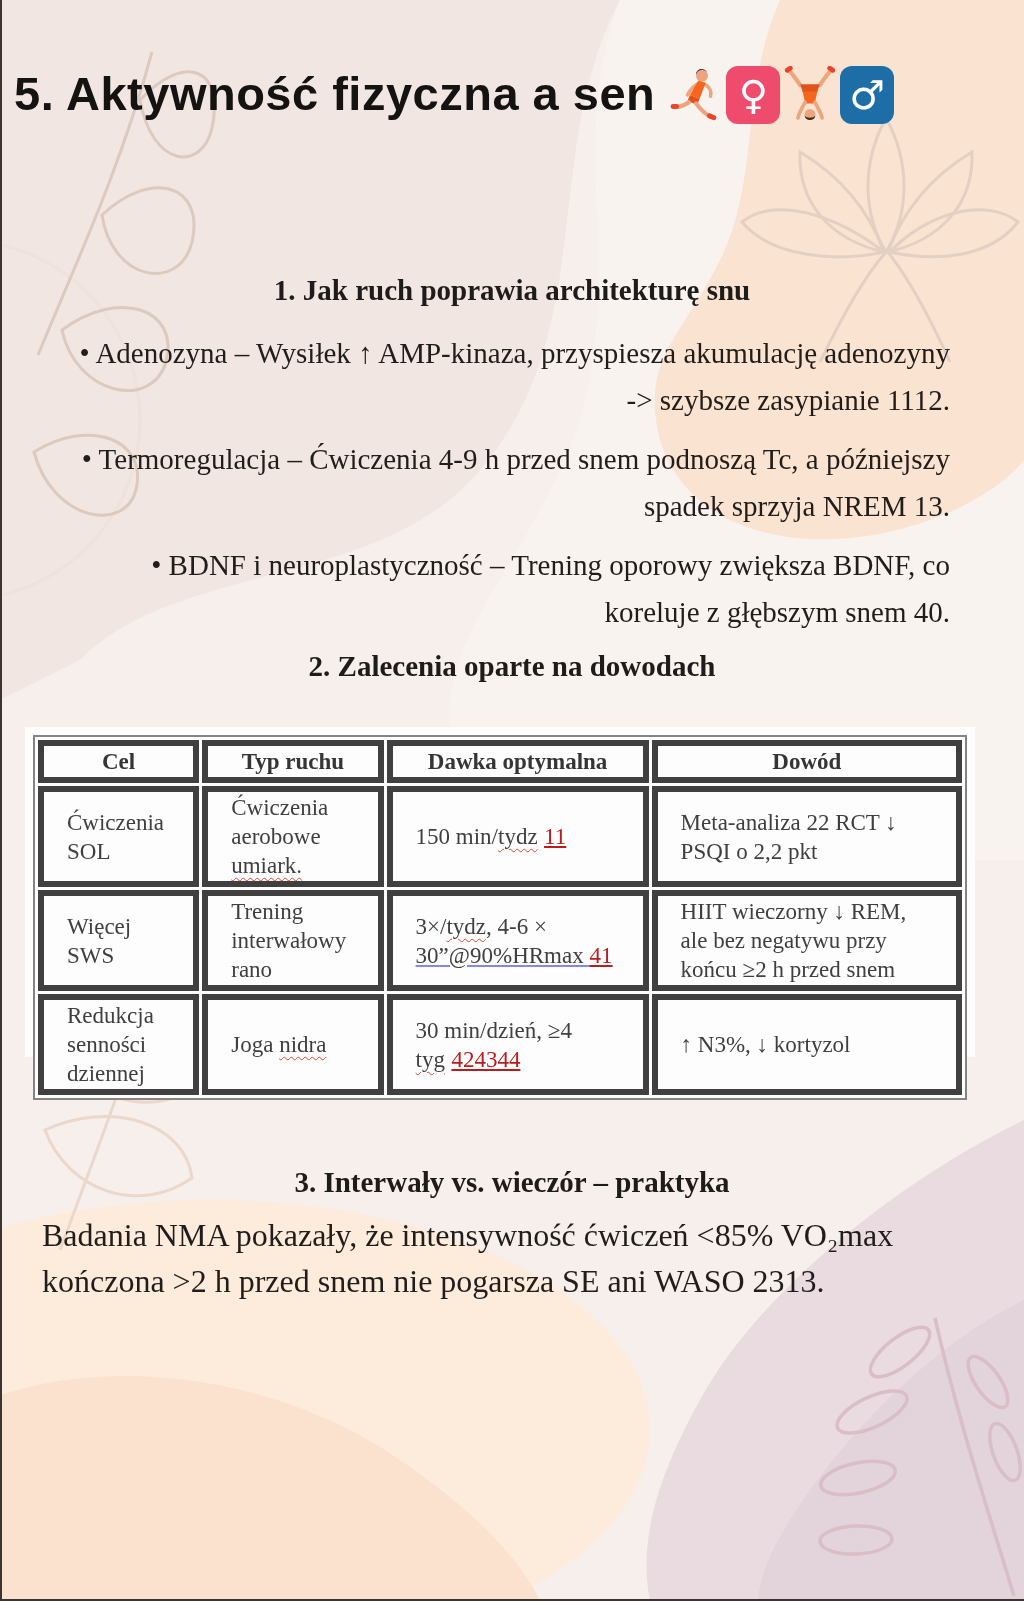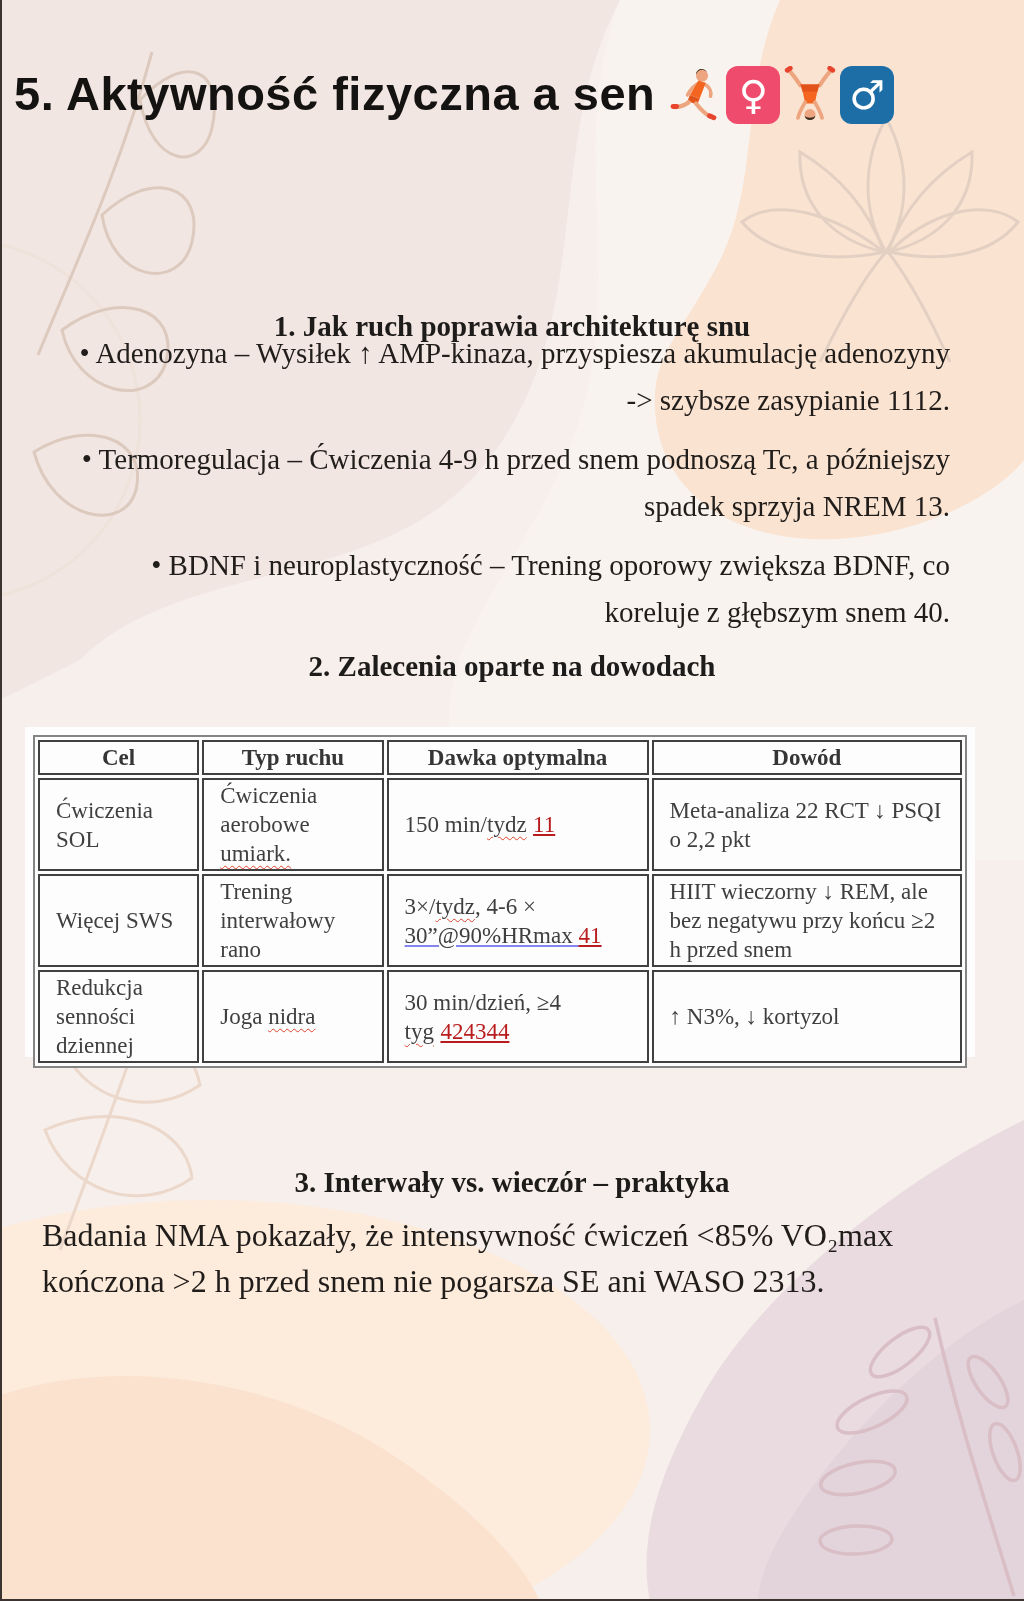--- a/index.html
+++ b/index.html
@@ -27,21 +27,21 @@
     font-family:"DejaVu Sans",sans-serif;font-size:40px;font-weight:bold;color:#ffffff;line-height:1;
   }
   .female-tile{background:#ef4b6d;}
   .male-tile{background:#1d6ea6;}
 
   
   .sec-heading{
     position:absolute;left:0;width:100%;text-align:center;z-index:2;
     font-weight:700;font-size:29px;color:#1e1c1a;
   }
-  .s1-heading{top:274px;margin-top:36px;}
+  .s1-heading{top:274px;}
   .s2-heading{top:650px;}
   .s3-heading{top:1166px;}
 
   .bullets{position:absolute;top:318px;left:62px;width:900px;z-index:2;font-size:29px;}
   .bullet{margin:12px;text-align:right;line-height:47px;}
   .bullet::before{content:"• ";}
 
   .s3-paragraph{
     position:absolute;top:1212px;left:42px;width:940px;z-index:2;
     text-align:left;font-size:32px;line-height:46px;
@@ -50,21 +50,21 @@
   
   .table-panel{
     position:absolute;left:25px;top:727px;width:950px;height:330px;z-index:2;
     background:#fdfdfd;box-sizing:border-box;padding:8px;
   }
   table.evidence{
     width:100%;border-collapse:separate;border-spacing:3px;
     border:2px solid #848484;background:#fdfdfd;
     font-size:23px;line-height:29px;color:#3f3f3f;table-layout:fixed;
   }
-  th,td{border:2px solid #404040;padding:1px 16px;box-sizing:border-box;}
+  th,td{border:6px solid #404040;padding:1px 23px;box-sizing:border-box;}
   th{font-weight:700;text-align:center;height:34px;color:#353535;}
   td{vertical-align:middle;text-align:left;height:88px;}
   .cell-link{color:#b91c1c;text-decoration:underline;margin-left:.28em;}
   .link-wrap{text-decoration:underline;text-decoration-color:#8585f0;margin-top:32px;}
   .link-wrap .cell-link{margin-left:0;}
   .misspell{
     text-decoration-line:underline;text-decoration-style:wavy;
     text-decoration-color:#e0432f;text-decoration-thickness:1px;text-underline-offset:4px;
   }
 </style>

